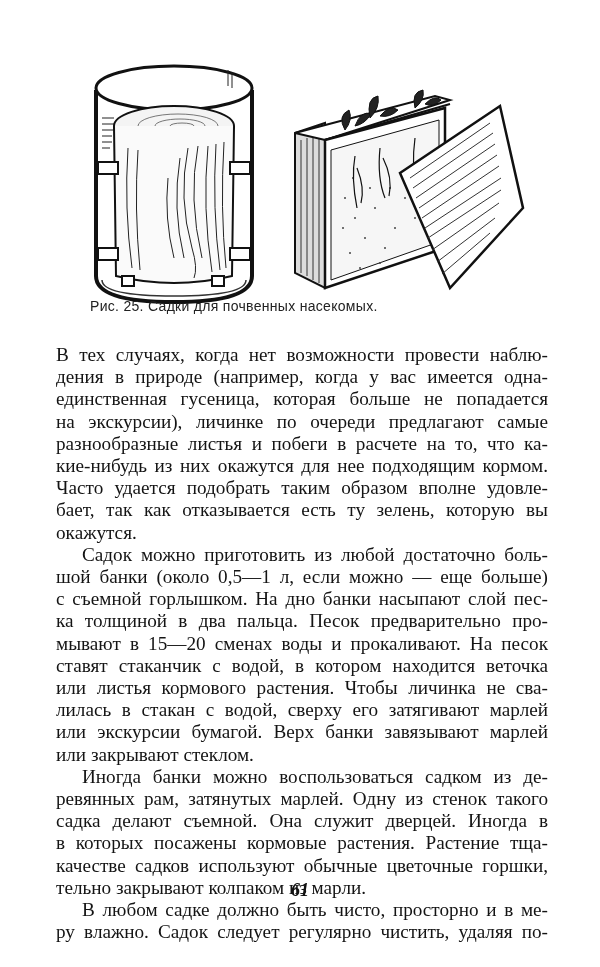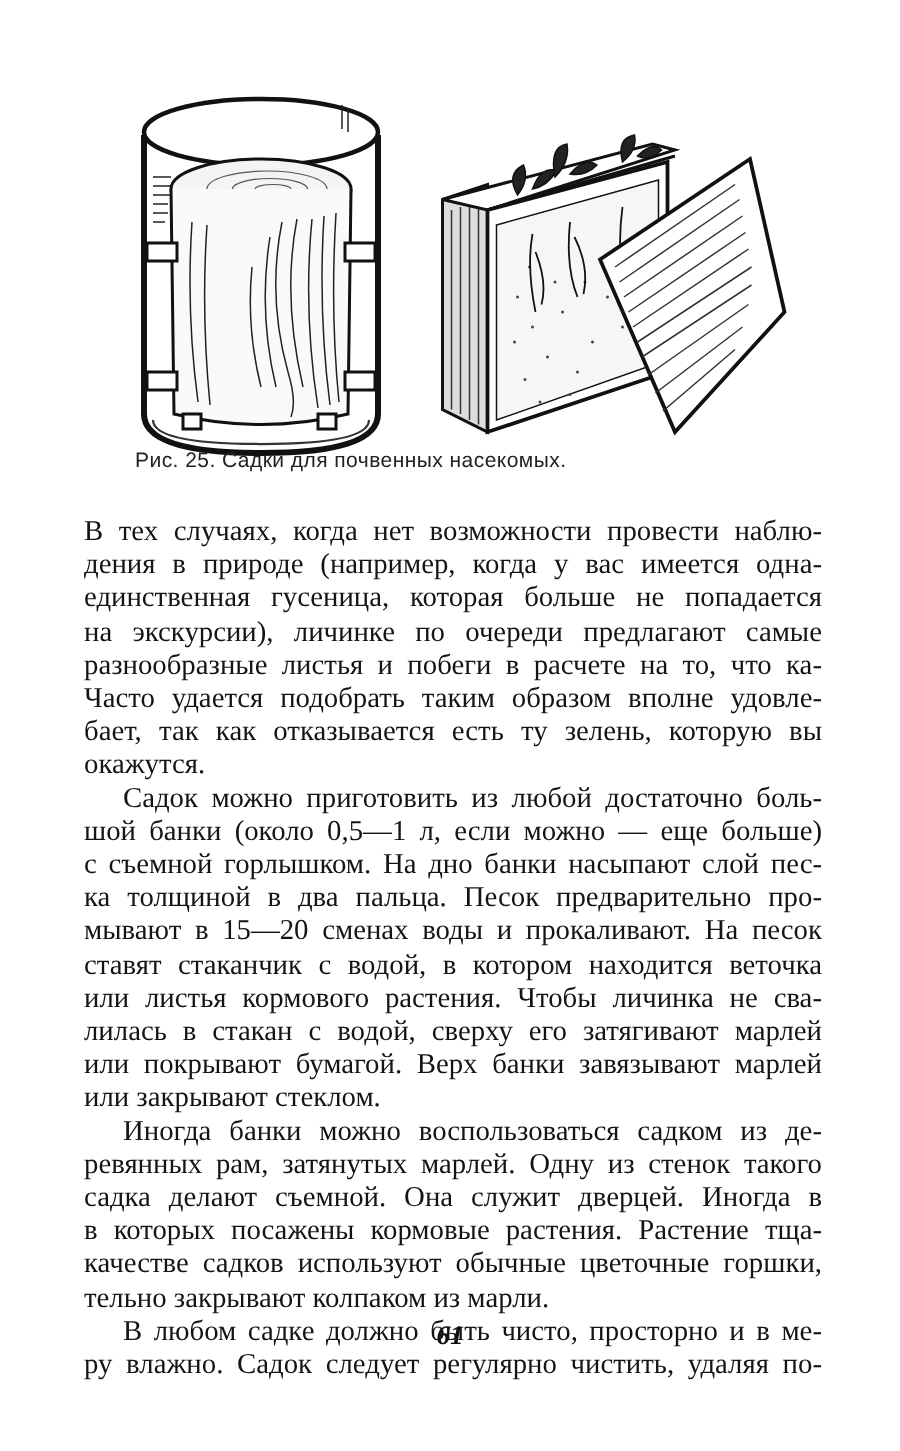--- a/index.html
+++ b/index.html
@@ -153,34 +153,35 @@
   <div class="caption">Рис. 25. Садки для почвенных насекомых.</div>
 </div>
 
 <div class="body-text">
   <p class="para">
     <span class="line">В тех случаях, когда нет возможности провести наблю-</span>
     <span class="line">дения в природе (например, когда у вас имеется одна-</span>
     <span class="line">единственная гусеница, которая больше не попадается</span>
     <span class="line">на экскурсии), личинке по очереди предлагают самые</span>
     <span class="line">разнообразные листья и побеги в расчете на то, что ка-</span>
+    <span class="line">кие-нибудь из них окажутся для нее подходящим кормом.</span>
     <span class="line">Часто удается подобрать таким образом вполне удовле-</span>
     <span class="line">бает, так как отказывается есть ту зелень, которую вы</span>
     <span class="line last">окажутся.</span>
   </p>
   <p class="para indent">
     <span class="line first">Садок можно приготовить из любой достаточно боль-</span>
     <span class="line">шой банки (около 0,5—1 л, если можно — еще больше)</span>
     <span class="line">с съемной горлышком. На дно банки насыпают слой пес-</span>
     <span class="line">ка толщиной в два пальца. Песок предварительно про-</span>
     <span class="line">мывают в 15—20 сменах воды и прокаливают. На песок</span>
     <span class="line">ставят стаканчик с водой, в котором находится веточка</span>
     <span class="line">или листья кормового растения. Чтобы личинка не сва-</span>
     <span class="line">лилась в стакан с водой, сверху его затягивают марлей</span>
-    <span class="line">или покрывают бумагой. Верх банки завязывают марлей</span>
+    <span class="line">или экскурсии бумагой. Верх банки завязывают марлей</span>
     <span class="line last">или закрывают стеклом.</span>
   </p>
   <p class="para indent">
     <span class="line first">Иногда банки можно воспользоваться садком из де-</span>
     <span class="line">ревянных рам, затянутых марлей. Одну из стенок такого</span>
     <span class="line">садка делают съемной. Она служит дверцей. Иногда в</span>
     <span class="line">в которых посажены кормовые растения. Растение тща-</span>
     <span class="line">качестве садков используют обычные цветочные горшки,</span>
     <span class="line last">тельно закрывают колпаком из марли.</span>
   </p>

